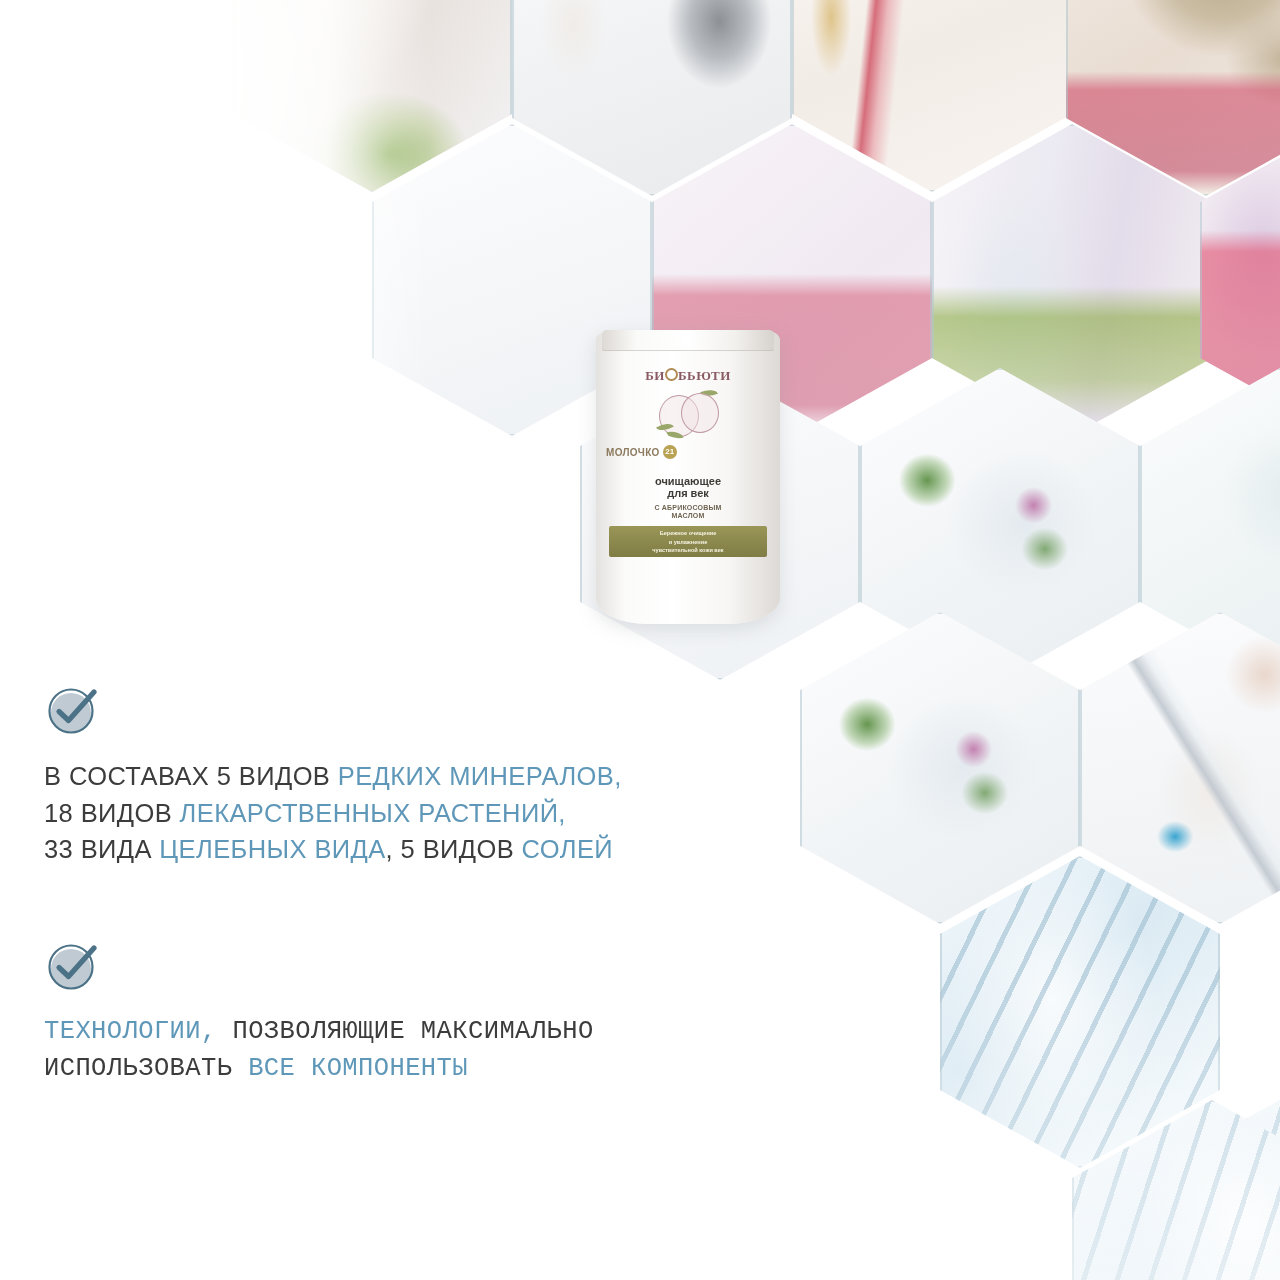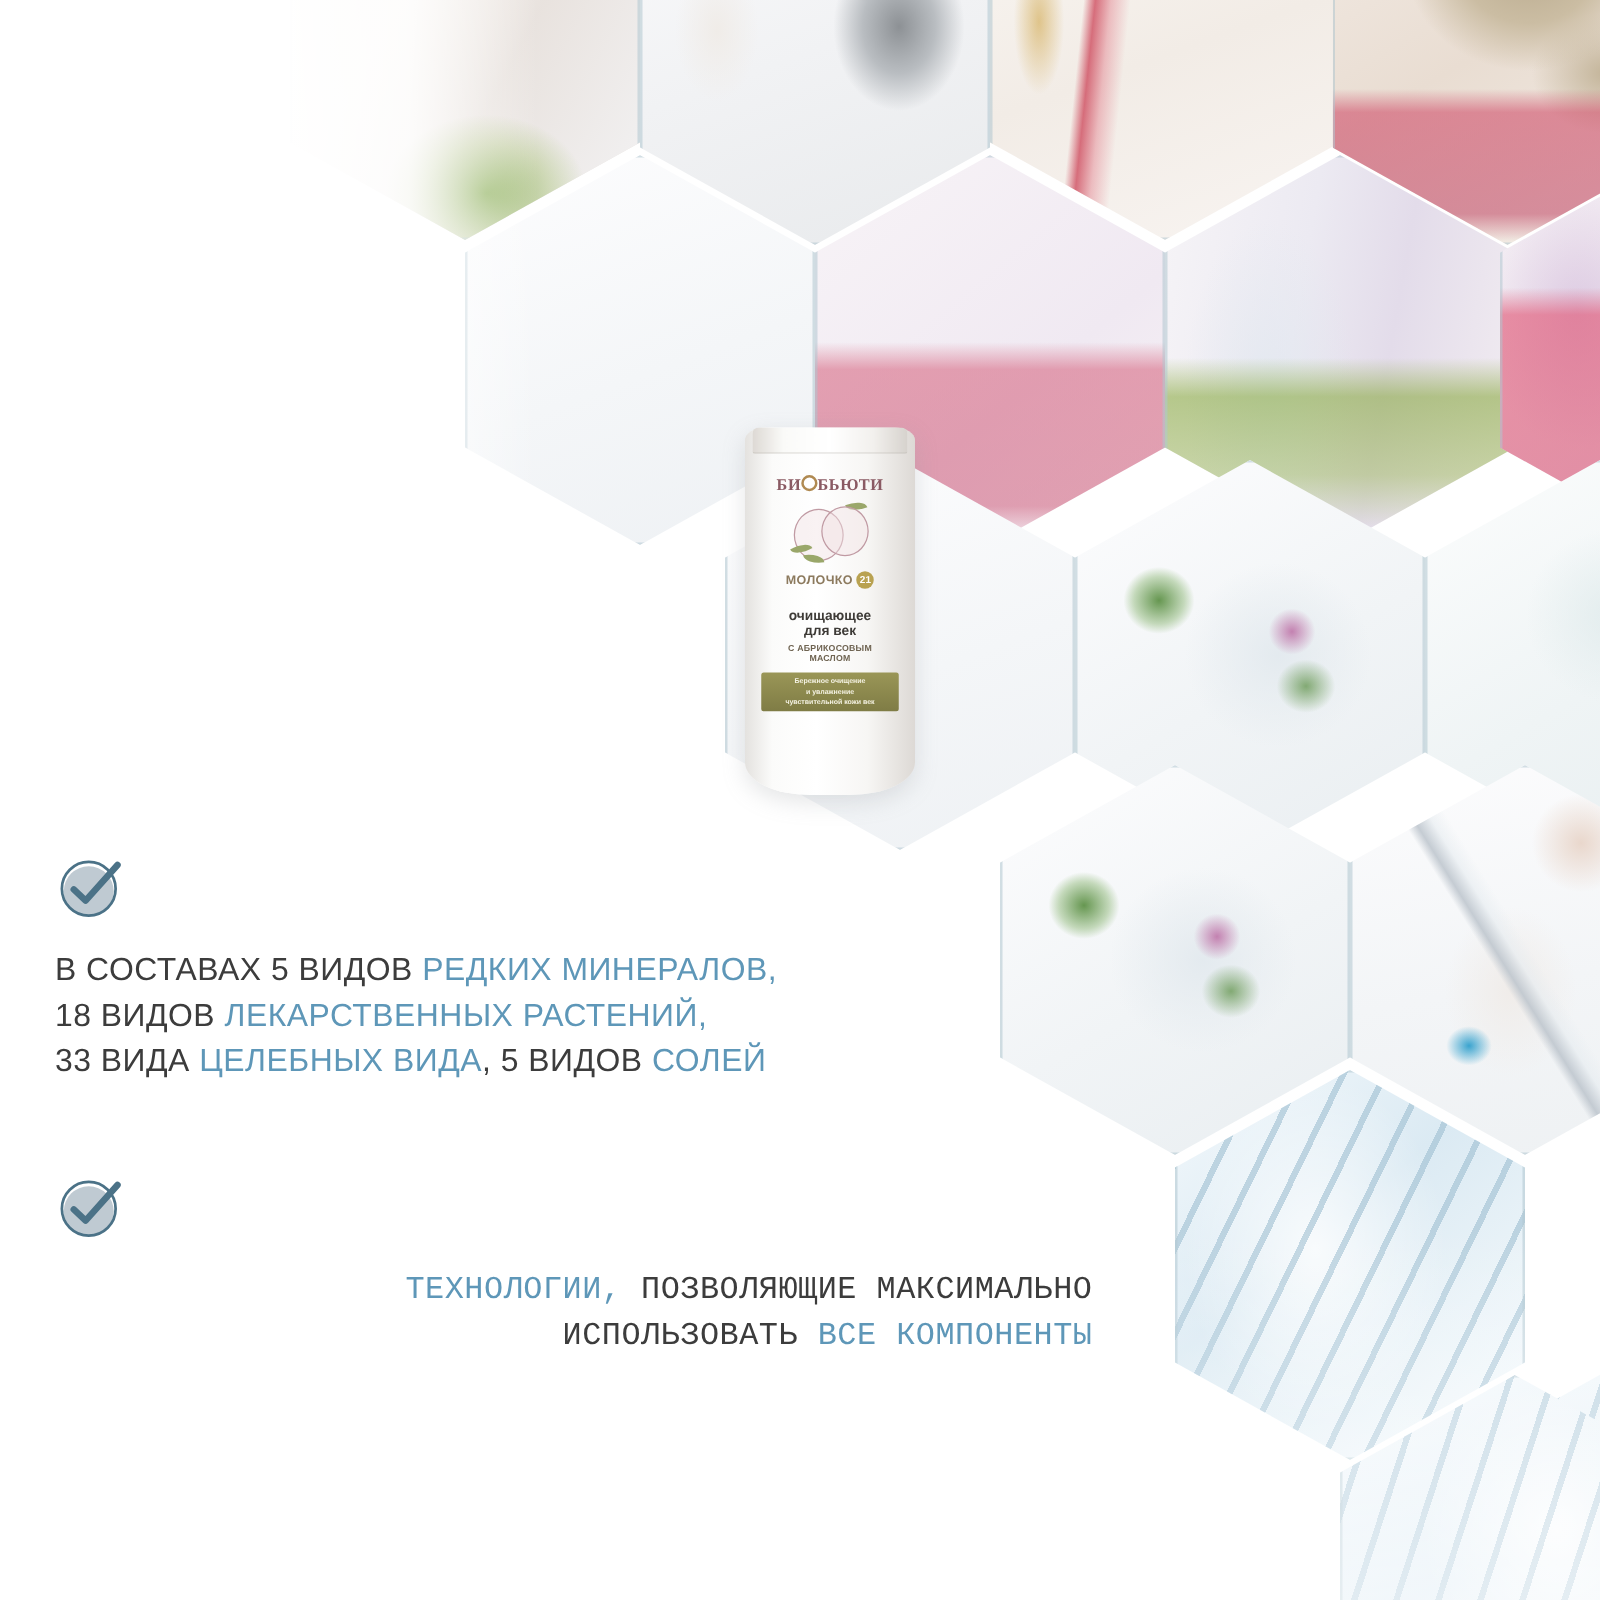--- a/index.html
+++ b/index.html
@@ -145,23 +145,24 @@
   .collage-fade-bottom {
     position: absolute;
     left: 0; bottom: 0;
     width: 100%; height: 300px;
     background: linear-gradient(0deg, rgba(255,255,255,0.55) 0%, rgba(255,255,255,0) 100%);
     pointer-events: none;
   }
   .tube {
     position: absolute;
     left: 596px;
-    top: 342px;
+    top: 330px;
     width: 136px;
     height: 294px;
+    padding-left: 48px;
   }
   .tube-body {
     position: absolute;
     inset: 0;
     border-radius: 16px 16px 52px 52px / 10px 10px 26px 26px;
     background:
       linear-gradient(90deg, #e4e2df 0%, #fbfbfa 16%, #ffffff 42%, #f7f6f4 72%, #ddd9d5 100%);
     box-shadow: 0 6px 18px rgba(150,155,160,0.25);
   }
   .tube-cap {
@@ -210,21 +211,21 @@
   .peach .leaf {
     position: absolute;
     width: 16px; height: 8px;
     border-radius: 0 100% 0 100%;
     background: #9aa76a;
   }
   .peach .leaf.l1 { left: 44px; top: 2px; transform: rotate(-22deg); }
   .peach .leaf.l2 { left: 0px; top: 36px; transform: rotate(150deg); }
   .peach .leaf.l3 { left: 10px; top: 44px; transform: rotate(172deg); }
   .milk-row {
-    display: flex; align-items: center; justify-content: center;
+    display: flex; align-items: center; justify-content: flex-start;
     gap: 3px;
     margin-top: 1px;
   }
   .milk-word {
     font-size: 10px;
     letter-spacing: 0.3px;
     color: #8c7a5e;
     font-weight: bold;
   }
   .milk-badge {
@@ -285,21 +286,21 @@
     line-height: 1.44;
     letter-spacing: 0.4px;
     color: #3c3c3c;
     white-space: pre-line;
   }
   .feature-text .hl { color: #5e97b8; }
 
   
   #feature-1 { }
   #feature-2 { margin-top: 70px; }
-  #feature-3 { margin-top: 70px; text-align: right; }
+  #feature-3 { margin-top: 70px; }
 </style>
 </head>
 <body>
 
 <div id="page">
 
   <div class="honeycomb">
 
     <div class="hex-gutter" style="left:222px;  top:-132px; width:300px; height:336px;"></div>
     <div class="hex-gutter" style="left:502px;  top:-128px; width:300px; height:336px;"></div>

